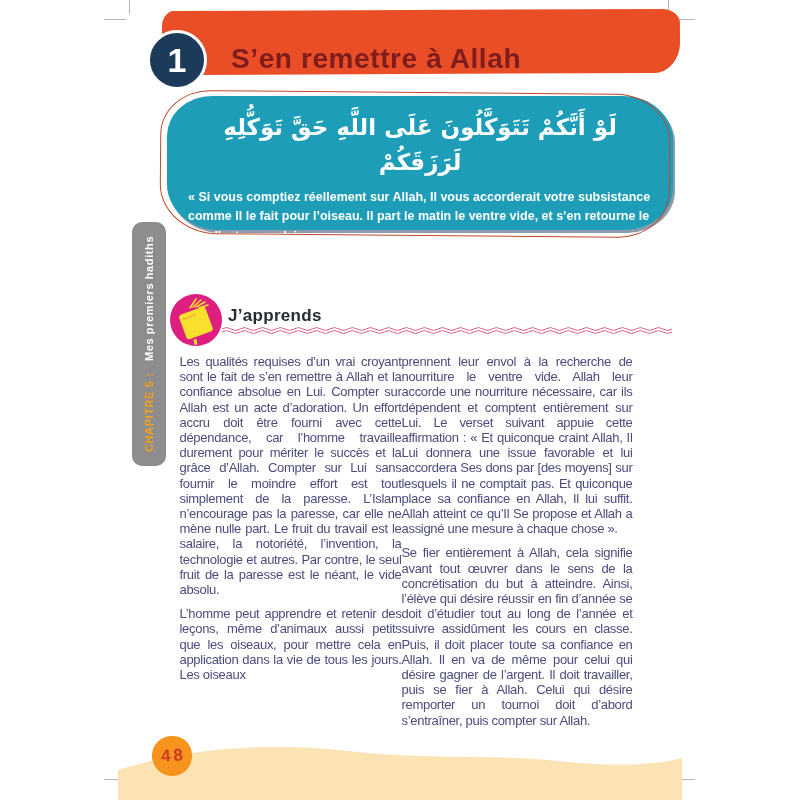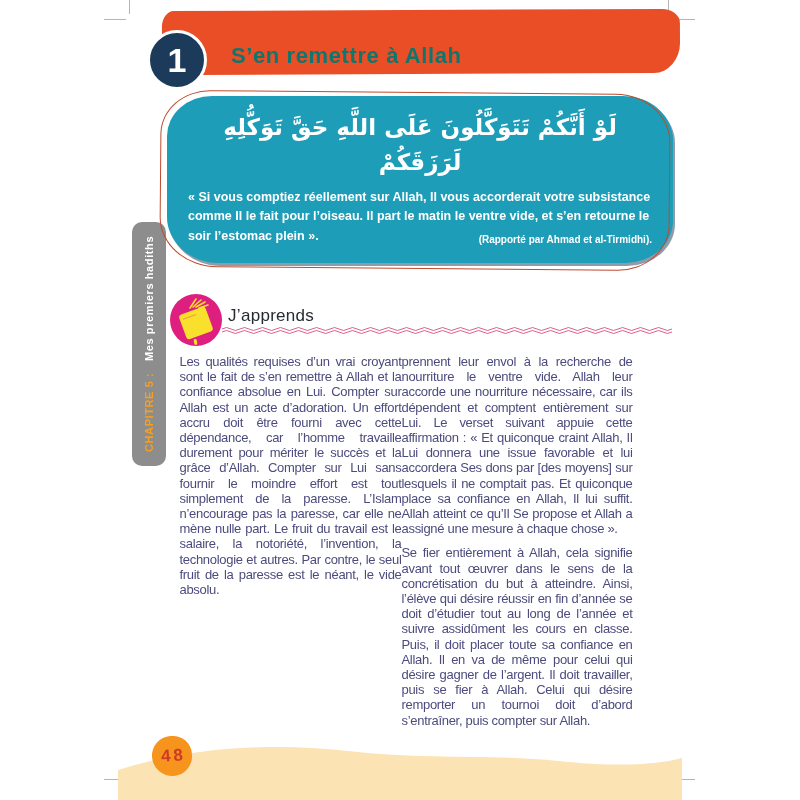--- a/index.html
+++ b/index.html
@@ -10,25 +10,25 @@
   .crop{position:absolute;background:#b5b5b5;}
 
   
   .header-band{position:absolute;left:162px;top:10px;width:518px;height:64px;
     background:#ea4e26;border-radius:12px 18px 26px 34px / 16px 14px 30px 22px;
     transform:rotate(-.25deg);}
   .chapter-circle{position:absolute;left:147px;top:30px;width:60px;height:60px;
     background:#1c3b5a;border:3px solid #ffffff;border-radius:50%;box-sizing:border-box;
     display:flex;align-items:center;justify-content:center;
     color:#fff;font-size:34px;font-weight:bold;z-index:3;}
-  .header-title{position:absolute;left:231px;top:43px;color:#0f766e;font-size:22px;
+  .header-title{position:absolute;left:231px;top:43px;color:#7f1d1d;font-size:28px;
     font-weight:bold;letter-spacing:.6px;z-index:3;}
 
   
-  .bubble{position:absolute;left:167px;top:96px;width:506px;height:167px;
+  .bubble{position:absolute;left:167px;top:96px;width:506px;height:134px;
     background:#1d9db8;border-radius:45px 50px 48px 52px / 40px 44px 42px 46px;
     box-shadow:2px 3px 0 rgba(27,58,87,.5);z-index:2;}
   .bubble::before{content:"";position:absolute;left:-7px;top:-4px;right:3px;bottom:-6px;
     border:1.6px solid #bf4a2d;border-radius:50px 55px 52px 58px / 44px 48px 46px 50px;
     transform:rotate(.5deg);pointer-events:none;}
   .arabic{margin:14px 24px 0;color:#ffffff;direction:rtl;text-align:center;
     font-family:"DejaVu Sans",sans-serif;font-size:23px;line-height:1.5;font-weight:bold;}
   .translation{margin:9px 21px 0;color:#ffffff;font-weight:bold;font-size:12.5px;
     line-height:1.55;text-align:left;}
   .attribution{float:right;font-size:10px;margin-top:5px;}
@@ -38,21 +38,21 @@
     background:#8d8d8d;border-radius:10px;z-index:1;}
   .side-tab-inner{width:100%;height:100%;writing-mode:vertical-rl;transform:rotate(180deg);
     display:flex;align-items:center;justify-content:center;
     font-size:11px;font-weight:bold;letter-spacing:.6px;white-space:nowrap;}
   .side-label{color:#f5a01e;margin-bottom:12px;}
   .side-title{color:#ffffff;}
 
   
   .learn-icon{position:absolute;left:169px;top:293px;width:54px;height:54px;z-index:2;}
   .learn-title{position:absolute;left:228px;top:306px;color:#262b33;font-size:17px;
-    font-weight:normal;letter-spacing:.3px;}
+    font-weight:bold;letter-spacing:.3px;}
   .wavy{position:absolute;left:222px;top:326px;width:450px;height:10px;}
 
   
   .columns{position:absolute;left:174px;top:354px;width:464px;display:flex;
     color:#4c4b7e;font-size:13px;line-height:15.2px;letter-spacing:-.3px;justify-content:center;}
   .col-left{width:222px;}
   .col-right{width:231px;}
   .columns p{margin:0 0 9px;text-align:justify;}
 
   
@@ -117,20 +117,21 @@
   </div>
   <div class="learn-title">J’apprends</div>
   <svg class="wavy" viewBox="0 0 450 10" preserveAspectRatio="none">
     <path class="wave-path" fill="none" stroke="#d94f7e" stroke-width="0.9" transform="translate(0 0)" d="M0 3 Q 4.5 0 9 3 Q 13.5 6 18 3 Q 22.5 0 27 3 Q 31.5 6 36 3 Q 40.5 0 45 3 Q 49.5 6 54 3 Q 58.5 0 63 3 Q 67.5 6 72 3 Q 76.5 0 81 3 Q 85.5 6 90 3 Q 94.5 0 99 3 Q 103.5 6 108 3 Q 112.5 0 117 3 Q 121.5 6 126 3 Q 130.5 0 135 3 Q 139.5 6 144 3 Q 148.5 0 153 3 Q 157.5 6 162 3 Q 166.5 0 171 3 Q 175.5 6 180 3 Q 184.5 0 189 3 Q 193.5 6 198 3 Q 202.5 0 207 3 Q 211.5 6 216 3 Q 220.5 0 225 3 Q 229.5 6 234 3 Q 238.5 0 243 3 Q 247.5 6 252 3 Q 256.5 0 261 3 Q 265.5 6 270 3 Q 274.5 0 279 3 Q 283.5 6 288 3 Q 292.5 0 297 3 Q 301.5 6 306 3 Q 310.5 0 315 3 Q 319.5 6 324 3 Q 328.5 0 333 3 Q 337.5 6 342 3 Q 346.5 0 351 3 Q 355.5 6 360 3 Q 364.5 0 369 3 Q 373.5 6 378 3 Q 382.5 0 387 3 Q 391.5 6 396 3 Q 400.5 0 405 3 Q 409.5 6 414 3 Q 418.5 0 423 3 Q 427.5 6 432 3 Q 436.5 0 441 3 Q 445.5 6 450 3"></path>
     <path class="wave-path" fill="none" stroke="#d94f7e" stroke-width="0.9" transform="translate(0 3)" d="M0 3 Q 4.5 0 9 3 Q 13.5 6 18 3 Q 22.5 0 27 3 Q 31.5 6 36 3 Q 40.5 0 45 3 Q 49.5 6 54 3 Q 58.5 0 63 3 Q 67.5 6 72 3 Q 76.5 0 81 3 Q 85.5 6 90 3 Q 94.5 0 99 3 Q 103.5 6 108 3 Q 112.5 0 117 3 Q 121.5 6 126 3 Q 130.5 0 135 3 Q 139.5 6 144 3 Q 148.5 0 153 3 Q 157.5 6 162 3 Q 166.5 0 171 3 Q 175.5 6 180 3 Q 184.5 0 189 3 Q 193.5 6 198 3 Q 202.5 0 207 3 Q 211.5 6 216 3 Q 220.5 0 225 3 Q 229.5 6 234 3 Q 238.5 0 243 3 Q 247.5 6 252 3 Q 256.5 0 261 3 Q 265.5 6 270 3 Q 274.5 0 279 3 Q 283.5 6 288 3 Q 292.5 0 297 3 Q 301.5 6 306 3 Q 310.5 0 315 3 Q 319.5 6 324 3 Q 328.5 0 333 3 Q 337.5 6 342 3 Q 346.5 0 351 3 Q 355.5 6 360 3 Q 364.5 0 369 3 Q 373.5 6 378 3 Q 382.5 0 387 3 Q 391.5 6 396 3 Q 400.5 0 405 3 Q 409.5 6 414 3 Q 418.5 0 423 3 Q 427.5 6 432 3 Q 436.5 0 441 3 Q 445.5 6 450 3"></path>
   </svg>
 
   <div class="columns">
     <div class="col-left">
       <p>Les qualités requises d’un vrai croyant sont le fait de s’en remettre à Allah et la confiance absolue en Lui. Compter sur Allah est un acte d’adoration. Un effort accru doit être fourni avec cette dépendance, car l’homme travaille durement pour mériter le succès et la grâce d’Allah. Compter sur Lui sans fournir le moindre effort est tout simplement de la paresse. L’Islam n’encourage pas la paresse, car elle ne mène nulle part. Le fruit du travail est le salaire, la notoriété, l’invention, la technologie et autres. Par contre, le seul fruit de la paresse est le néant, le vide absolu.</p>
+      <p>L’homme peut apprendre et retenir des leçons, même d’animaux aussi petits que les oiseaux, pour mettre cela en application dans la vie de tous les jours. Les oiseaux</p>
     </div>
     <div class="col-right">
       <p>prennent leur envol à la recherche de nourriture le ventre vide. Allah leur accorde une nourriture nécessaire, car ils dépendent et comptent entièrement sur Lui. Le verset suivant appuie cette affirmation : « Et quiconque craint Allah, Il Lui donnera une issue favorable et lui accordera Ses dons par [des moyens] sur lesquels il ne comptait pas. Et quiconque place sa confiance en Allah, Il lui suffit. Allah atteint ce qu’Il Se propose et Allah a assigné une mesure à chaque chose ».</p>
       <p>Se fier entièrement à Allah, cela signifie avant tout œuvrer dans le sens de la concrétisation du but à atteindre. Ainsi, l’élève qui désire réussir en fin d’année se doit d’étudier tout au long de l’année et suivre assidûment les cours en classe. Puis, il doit placer toute sa confiance en Allah. Il en va de même pour celui qui désire gagner de l’argent. Il doit travailler, puis se fier à Allah. Celui qui désire remporter un tournoi doit d’abord s’entraîner, puis compter sur Allah.</p>
     </div>
   </div>
 
   <svg class="footer-wave" viewBox="0 0 564 62" preserveAspectRatio="none">
     <path d="M0 32 C 70 10, 150 4, 230 13 C 310 22, 375 16, 440 23 C 495 29, 540 27, 564 20 L 564 62 L 0 62 Z" fill="#fbe3b4"></path>
   </svg>

